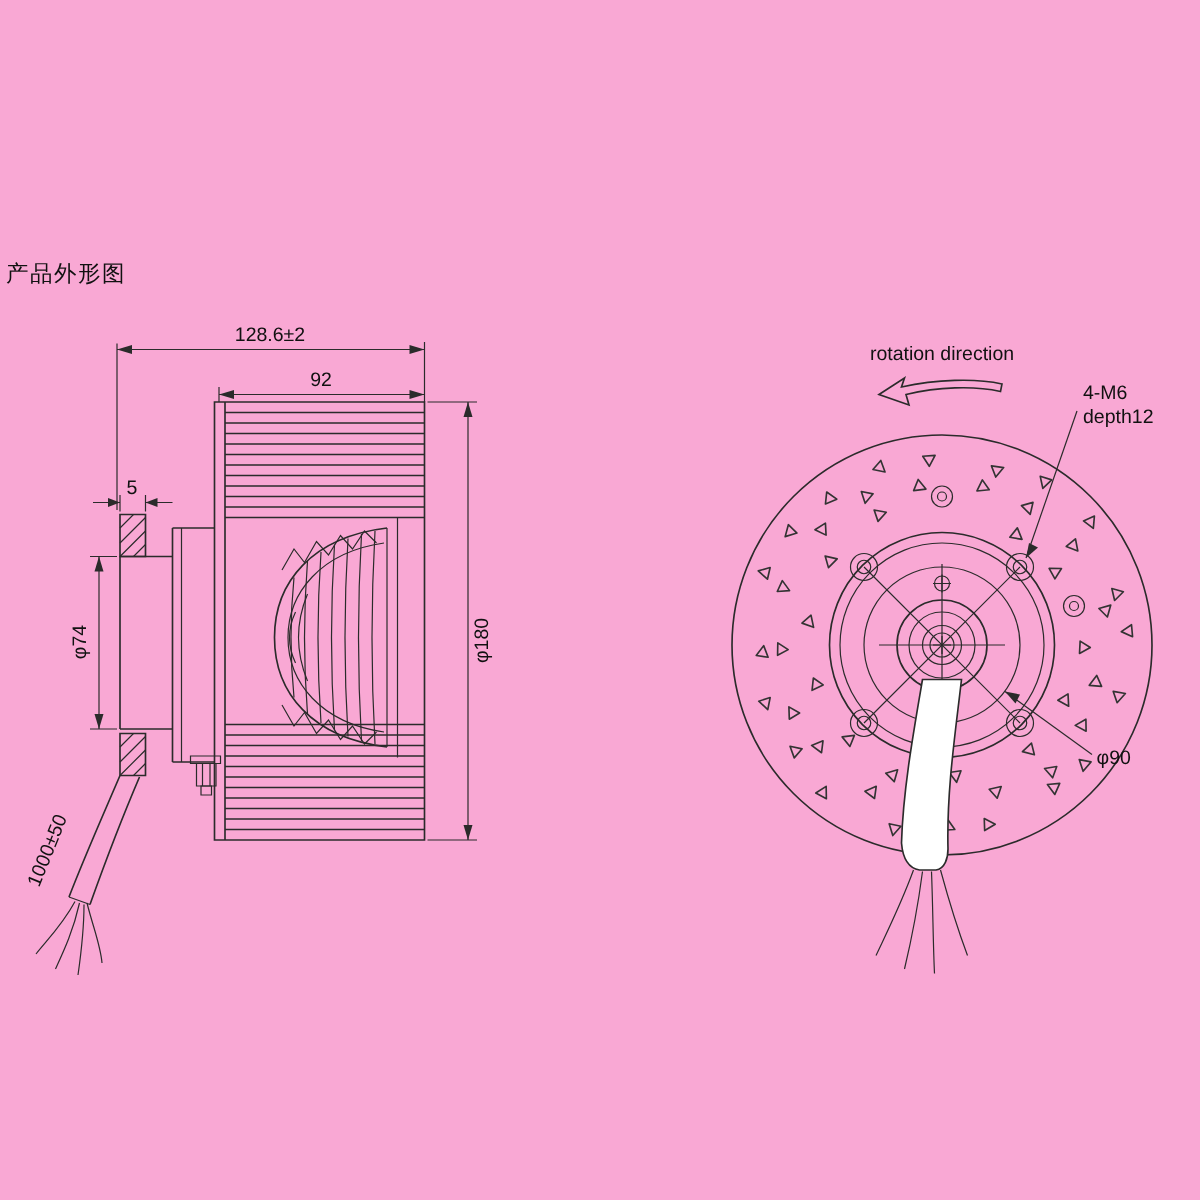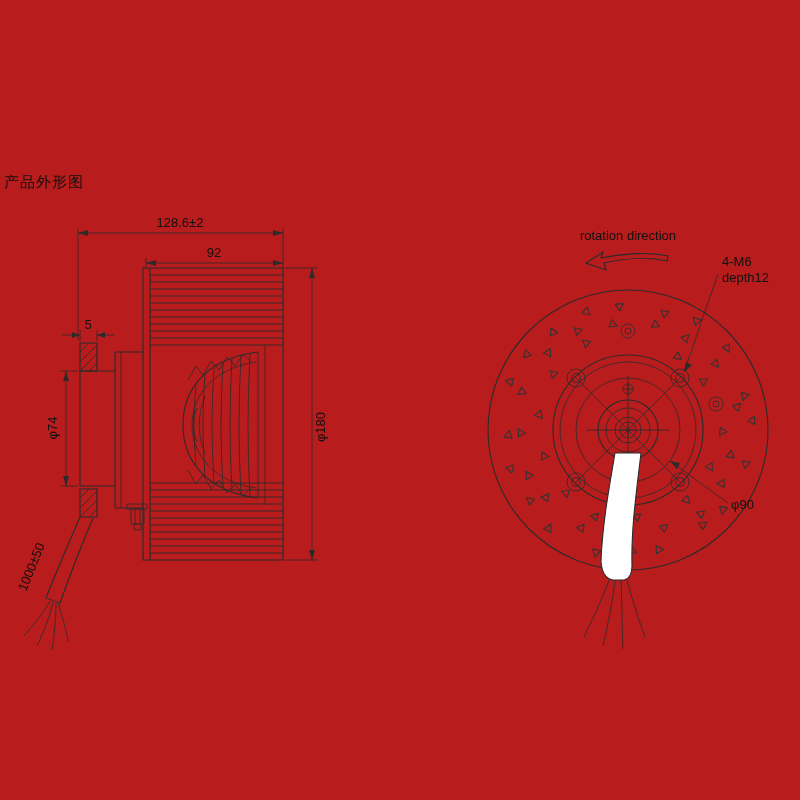--- a/index.html
+++ b/index.html
@@ -1,19 +1,19 @@
 <!DOCTYPE html>
 <html><head>
 <meta charset="utf-8">
 <style>
   html,body{margin:0;padding:0;background:#ffffff;}
   .page{
     position:relative;
     width:800px;height:800px;
-    background:#b91c1c;
+    background:#f9a8d4;
     font-family:"Liberation Sans", sans-serif;
     overflow:hidden;
   }
   svg{display:block;}
   svg text{
     font-family:"Liberation Sans", sans-serif;
     fill:#111111;
     font-size:13px;
   }
   .title-text{font-size:15px;letter-spacing:1px;}

